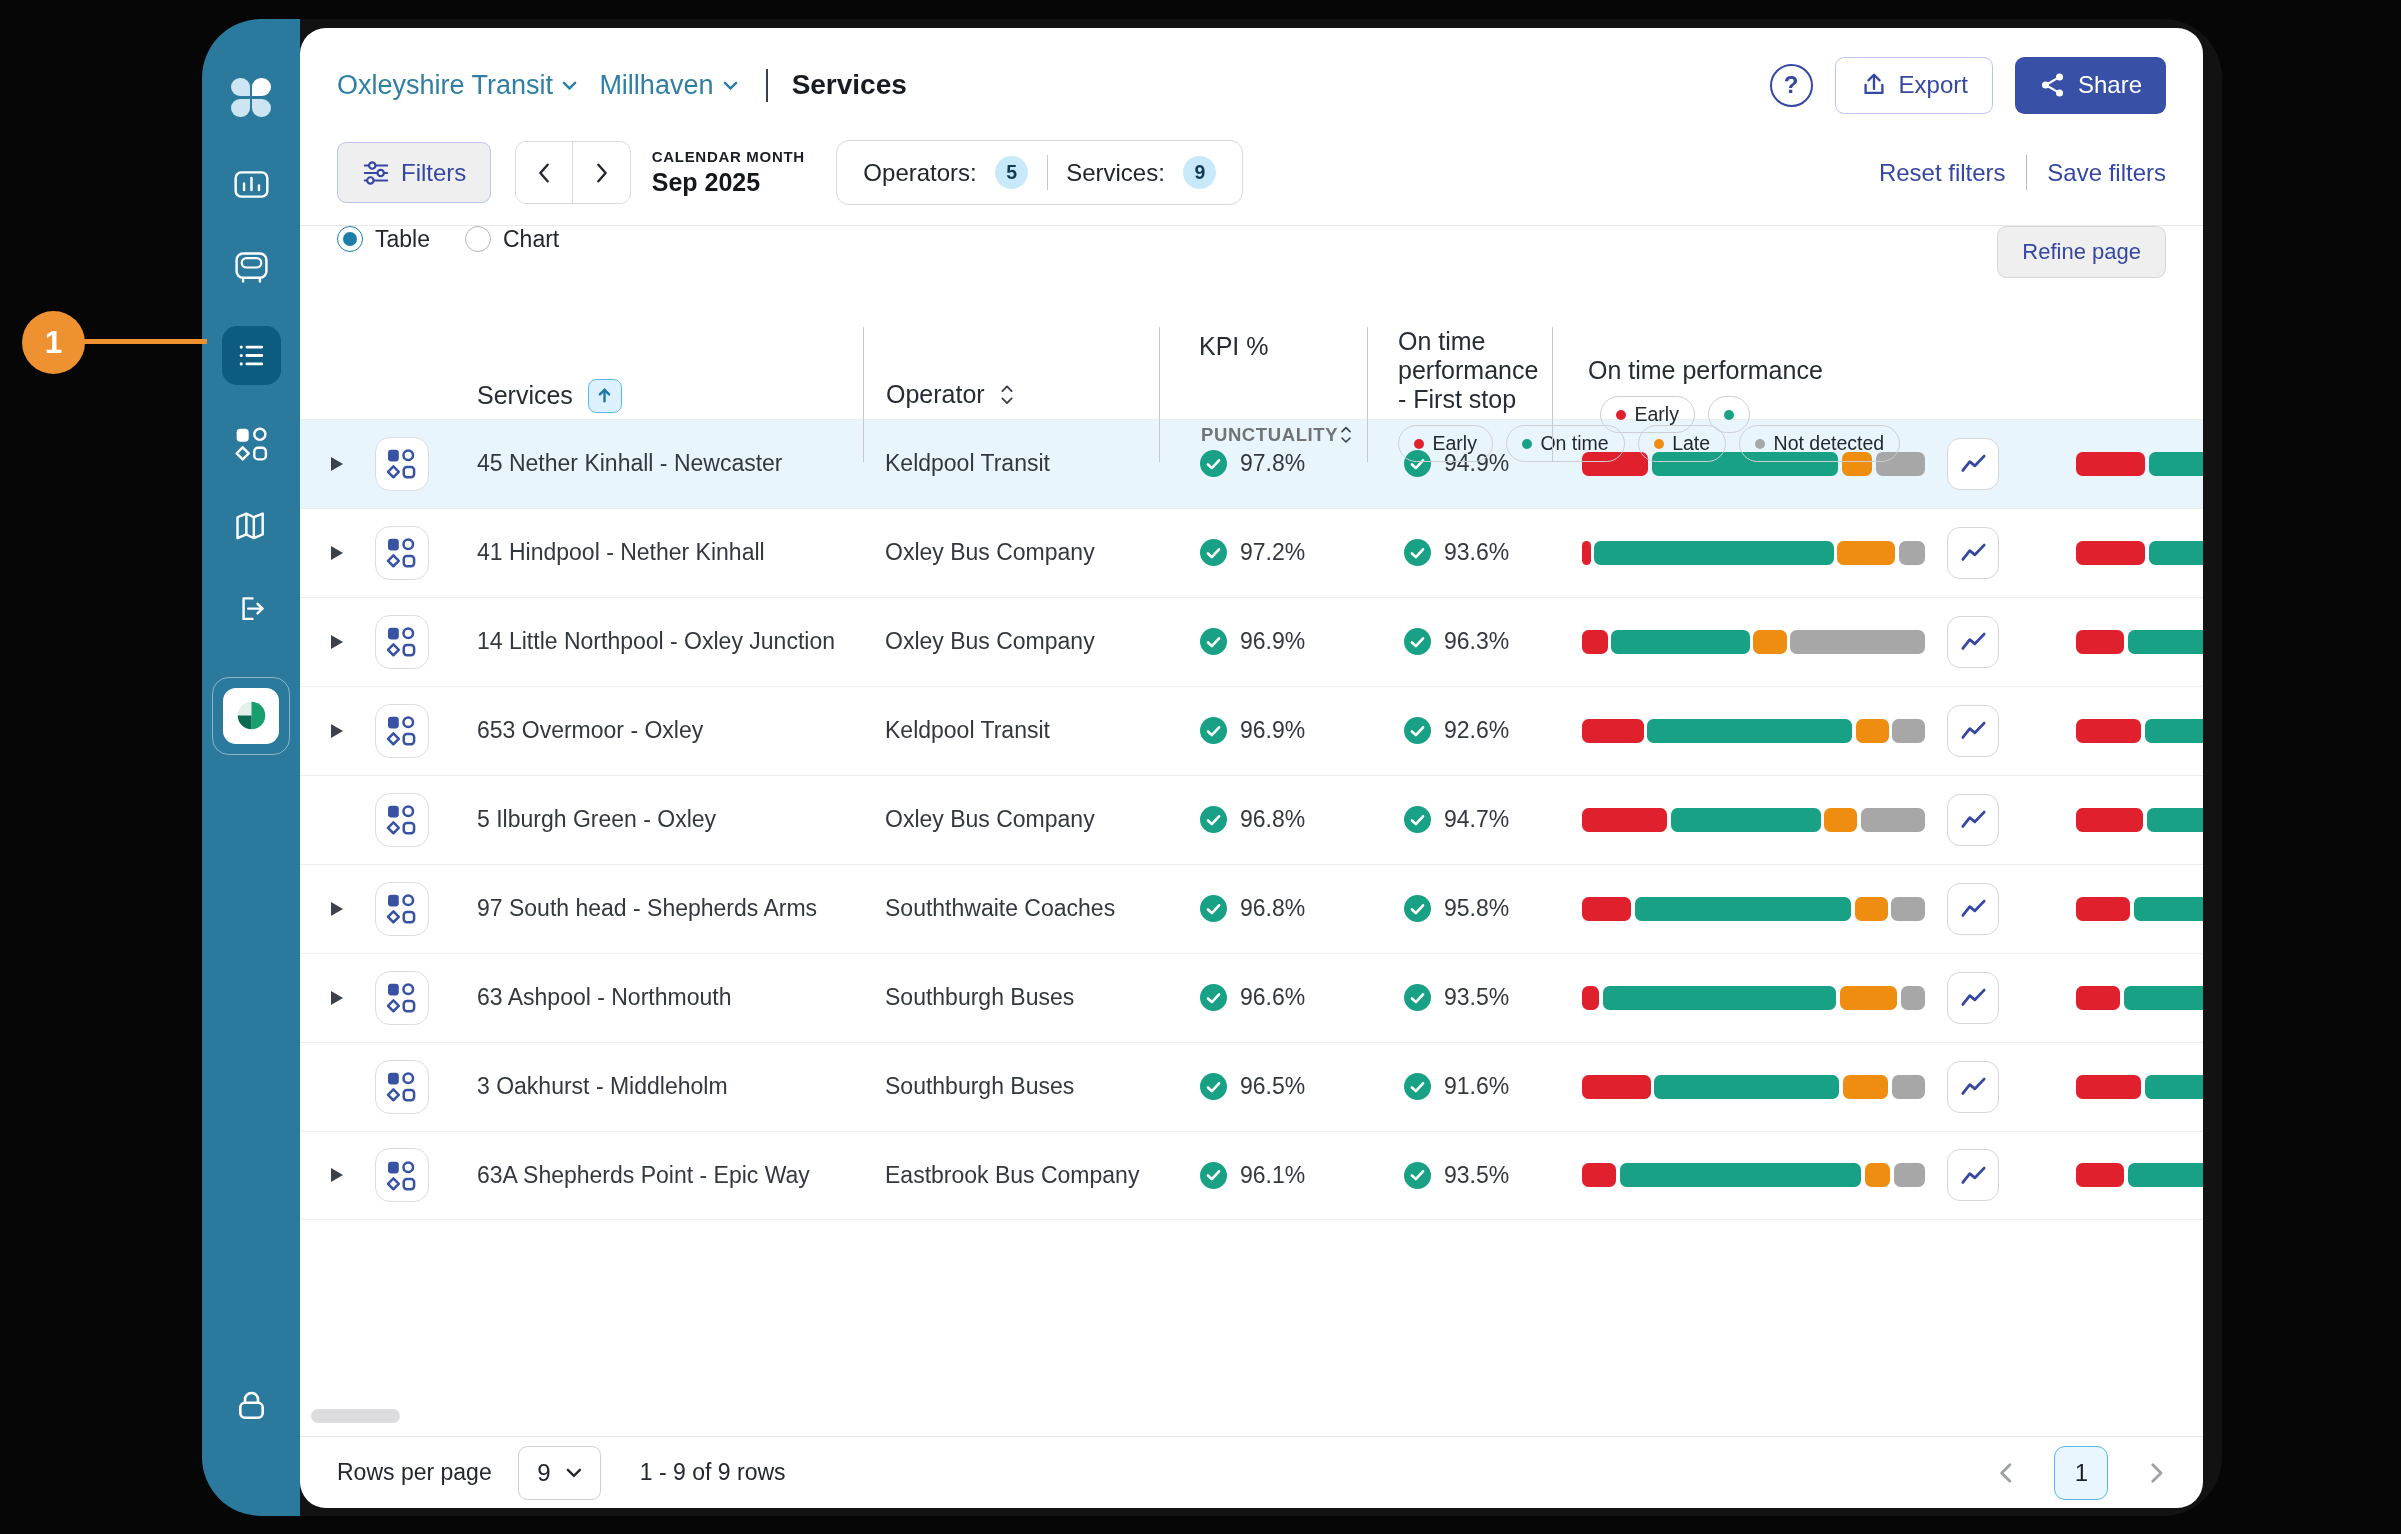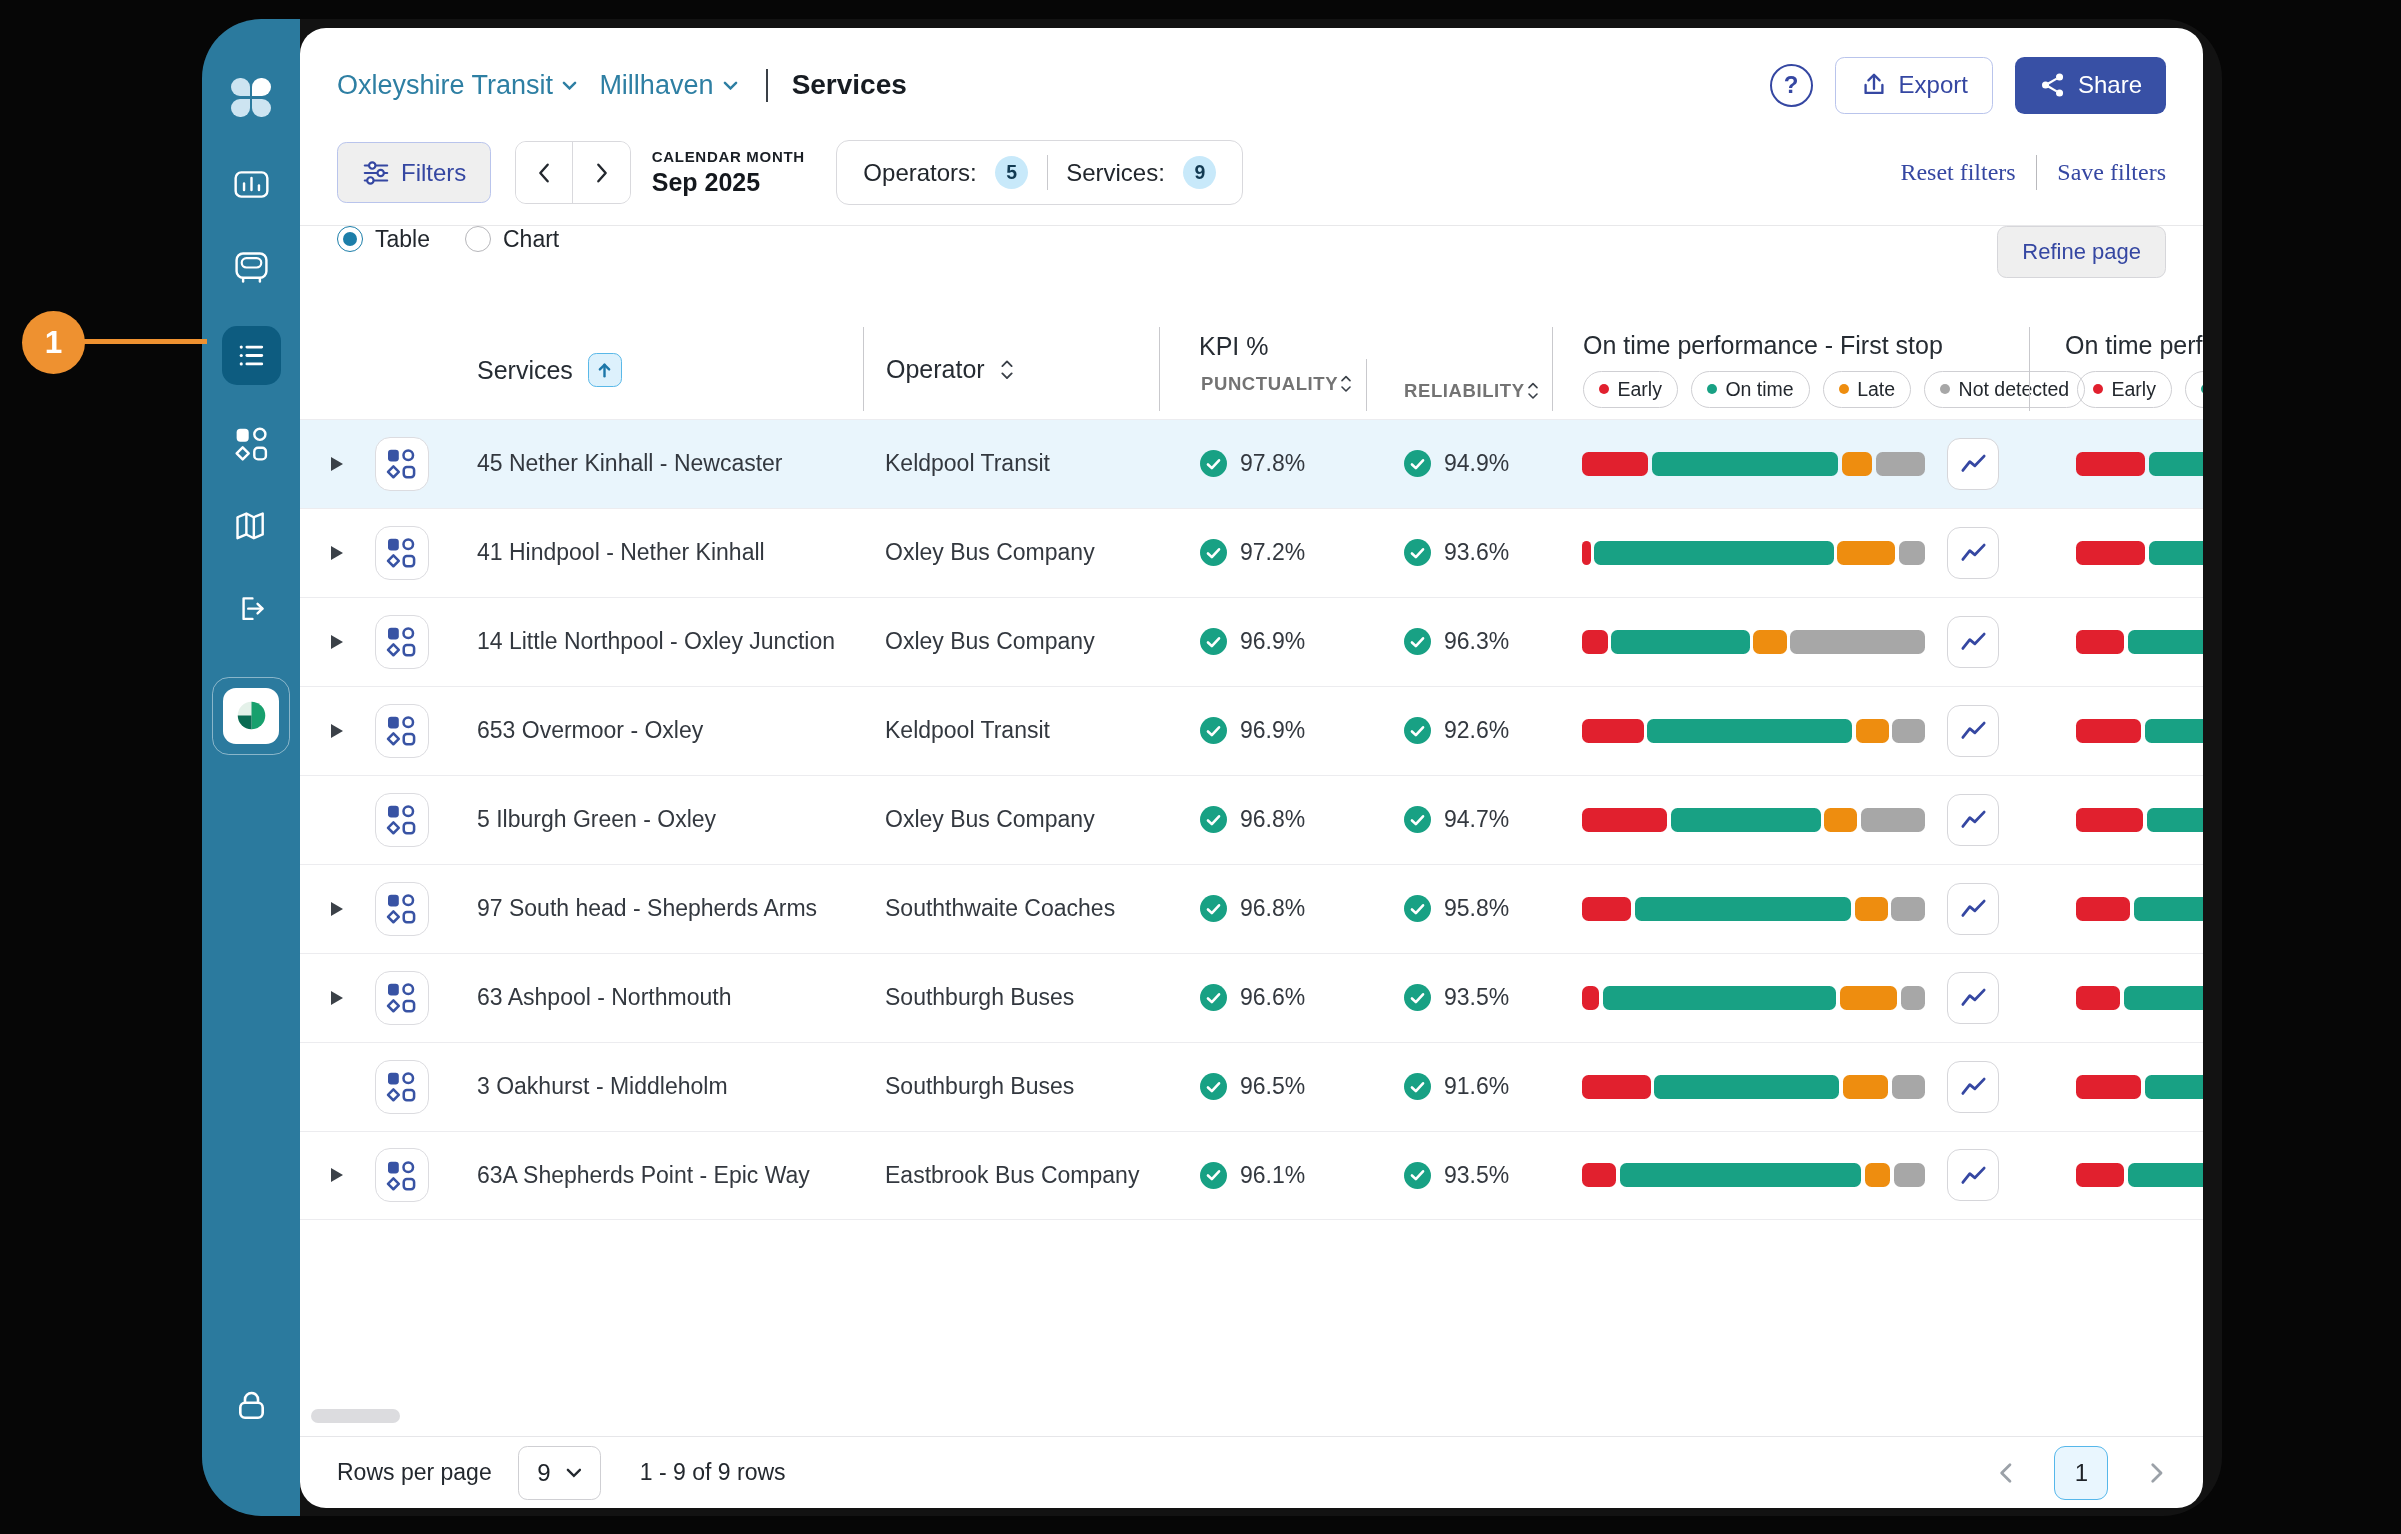--- a/index.html
+++ b/index.html
@@ -70,21 +70,21 @@
   .month-btn:first-child{ border-right:0.9px solid #d9d9dd; }
   .calendar-block{ margin-left:20.4px; }
   .calendar-label{ font-size:15px; font-weight:600; letter-spacing:0.7px; color:#1a1f25; }
   .calendar-value{ font-size:25px; font-weight:600; color:#14181d; margin-top:2.8px; }
   .chip-group{ display:flex; align-items:center; gap:18.5px; margin-left:31.5px; height:65px;
     border:0.9px solid #d9d9dd; border-radius:13px; padding:0 26px; }
   .chip-group .lbl{ font-size:24px; color:#22272d; }
   .count-badge{ width:33px; height:33px; border-radius:50%; background:#c8e9fa; color:#123a52;
     display:flex; align-items:center; justify-content:center; font-size:19.5px; font-weight:600; }
   .chip-group .vsep{ width:0.9px; height:35px; background:#c9c9cd; }
-  .filter-links{ margin-left:auto; display:flex; align-items:center; gap:20.4px;font-family:Liberation Serif, serif; }
+  .filter-links{ margin-left:auto; display:flex; align-items:center; gap:20.4px; }
   .link{ color:#3547a2; font-size:24px; font-weight:500; cursor:pointer; }
   .filter-links .vsep{ width:0.9px; height:35px; background:#b9b9bd; }
 
   
   .toggle-bar{ height:96px; display:flex; align-items:flex-start; padding:0 37px; }
   .radio-group{ display:flex; align-items:center; gap:35px; }
   .radio{ display:flex; align-items:center; gap:12px; cursor:pointer; font-size:23px; color:#22272d; }
   .radio-dot{ width:26px; height:26px; border-radius:50%; border:1.9px solid #b6b6ba; background:#fff;
     display:flex; align-items:center; justify-content:center; }
   .radio.checked .radio-dot{ border-color:#1c7ea9; }
@@ -360,30 +360,20 @@
         </div>
         <div class="th bl th-sub c-punct">
           <span class="sub-label">
               <span>PUNCTUALITY</span>
             <svg width="12" height="17.6" viewBox="0 0 15 21" fill="none" stroke="#3a4048" stroke-width="2" stroke-linecap="round" stroke-linejoin="round">
                 <path d="M2.5 6.5 L7.5 1.5 L12.5 6.5"></path>
                 <path d="M2.5 14.5 L7.5 19.5 L12.5 14.5"></path>
               </svg>
           </span>
         </div>
-        <div class="th th-sub c-reliab">
-          <span class="half-line"></span>
-          <span class="sub-label">
-              <span>RELIABILITY</span>
-            <svg width="12" height="17.6" viewBox="0 0 15 21" fill="none" stroke="#3a4048" stroke-width="2" stroke-linecap="round" stroke-linejoin="round">
-                <path d="M2.5 6.5 L7.5 1.5 L12.5 6.5"></path>
-                <path d="M2.5 14.5 L7.5 19.5 L12.5 14.5"></path>
-              </svg>
-          </span>
-        </div>
         <div class="th bl th-otp">
           <span class="th-label">On time performance - First stop</span>
           <div class="legend-row" id="legend-first">
               <span class="chip">
                 <span class="dot" style="background: rgb(225, 32, 46);"></span>
                 <span>Early</span>
               </span>
               <span class="chip">
                 <span class="dot" style="background: rgb(24, 161, 132);"></span>
                 <span>On time</span>

